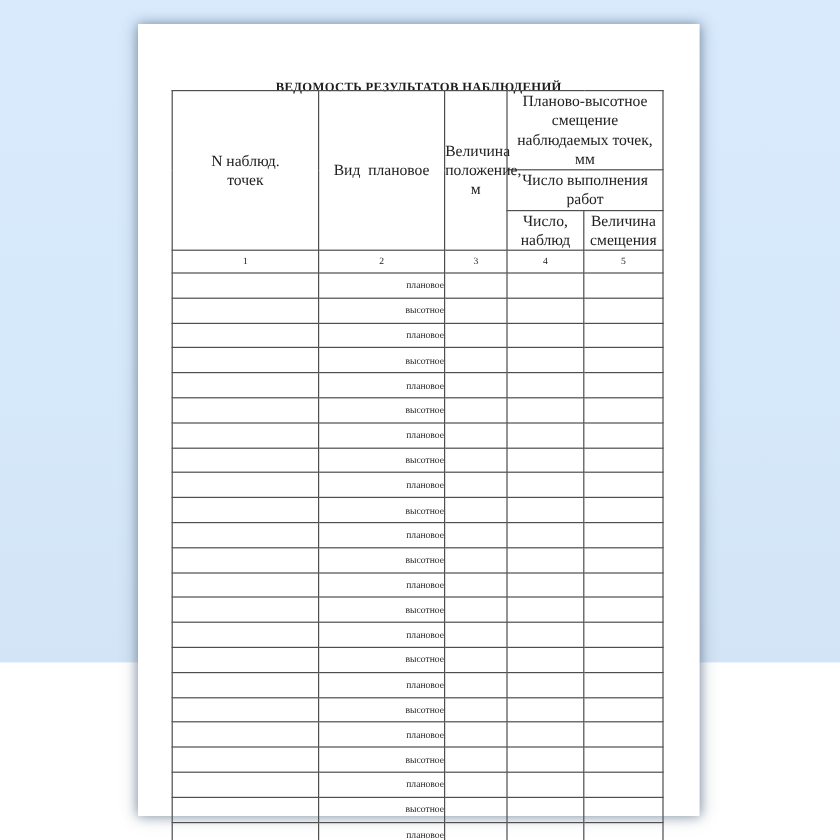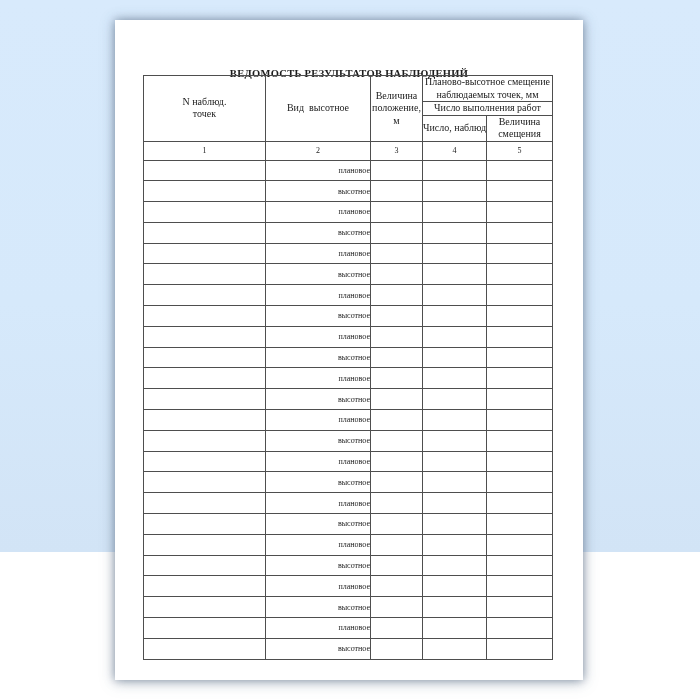--- a/index.html
+++ b/index.html
@@ -46,21 +46,21 @@
     table-layout: fixed;
   }
   table.sheet th, table.sheet td {
     border: 1.4px solid #4e4e4e;
     padding: 0;
     margin: 0;
     color: #222222;
     font-weight: normal;
   }
   table.sheet th {
-    font-size: 10px;
+    font-size: 13px;
     line-height: 1.25;
     text-align: center;
     vertical-align: middle;
     white-space: pre-wrap;
   }
   tr.hrow-1 { height: 22px; }
   tr.hrow-2 { height: 13px; }
   tr.hrow-3 { height: 21px; }
   tr.numrow { height: 19px; }
   tr.numrow th { font-size: 8px; }
@@ -86,21 +86,21 @@
         <col style="width:122px">
         <col style="width:105px">
         <col style="width:52px">
         <col style="width:64px">
         <col style="width:66px">
       </colgroup>
       <thead>
         <tr class="hrow-1">
           <th rowspan="3">N наблюд.
 точек</th>
-          <th rowspan="3">Вид  высотное</th>
+          <th rowspan="3">Вид  плановое</th>
           <th rowspan="3">Величина
 положение,
 м</th>
           <th colspan="2">Планово-высотное смещение
 наблюдаемых точек, мм</th>
         </tr>
         <tr class="hrow-2">
           <th colspan="2">Число выполнения работ</th>
         </tr>
         <tr class="hrow-3">

